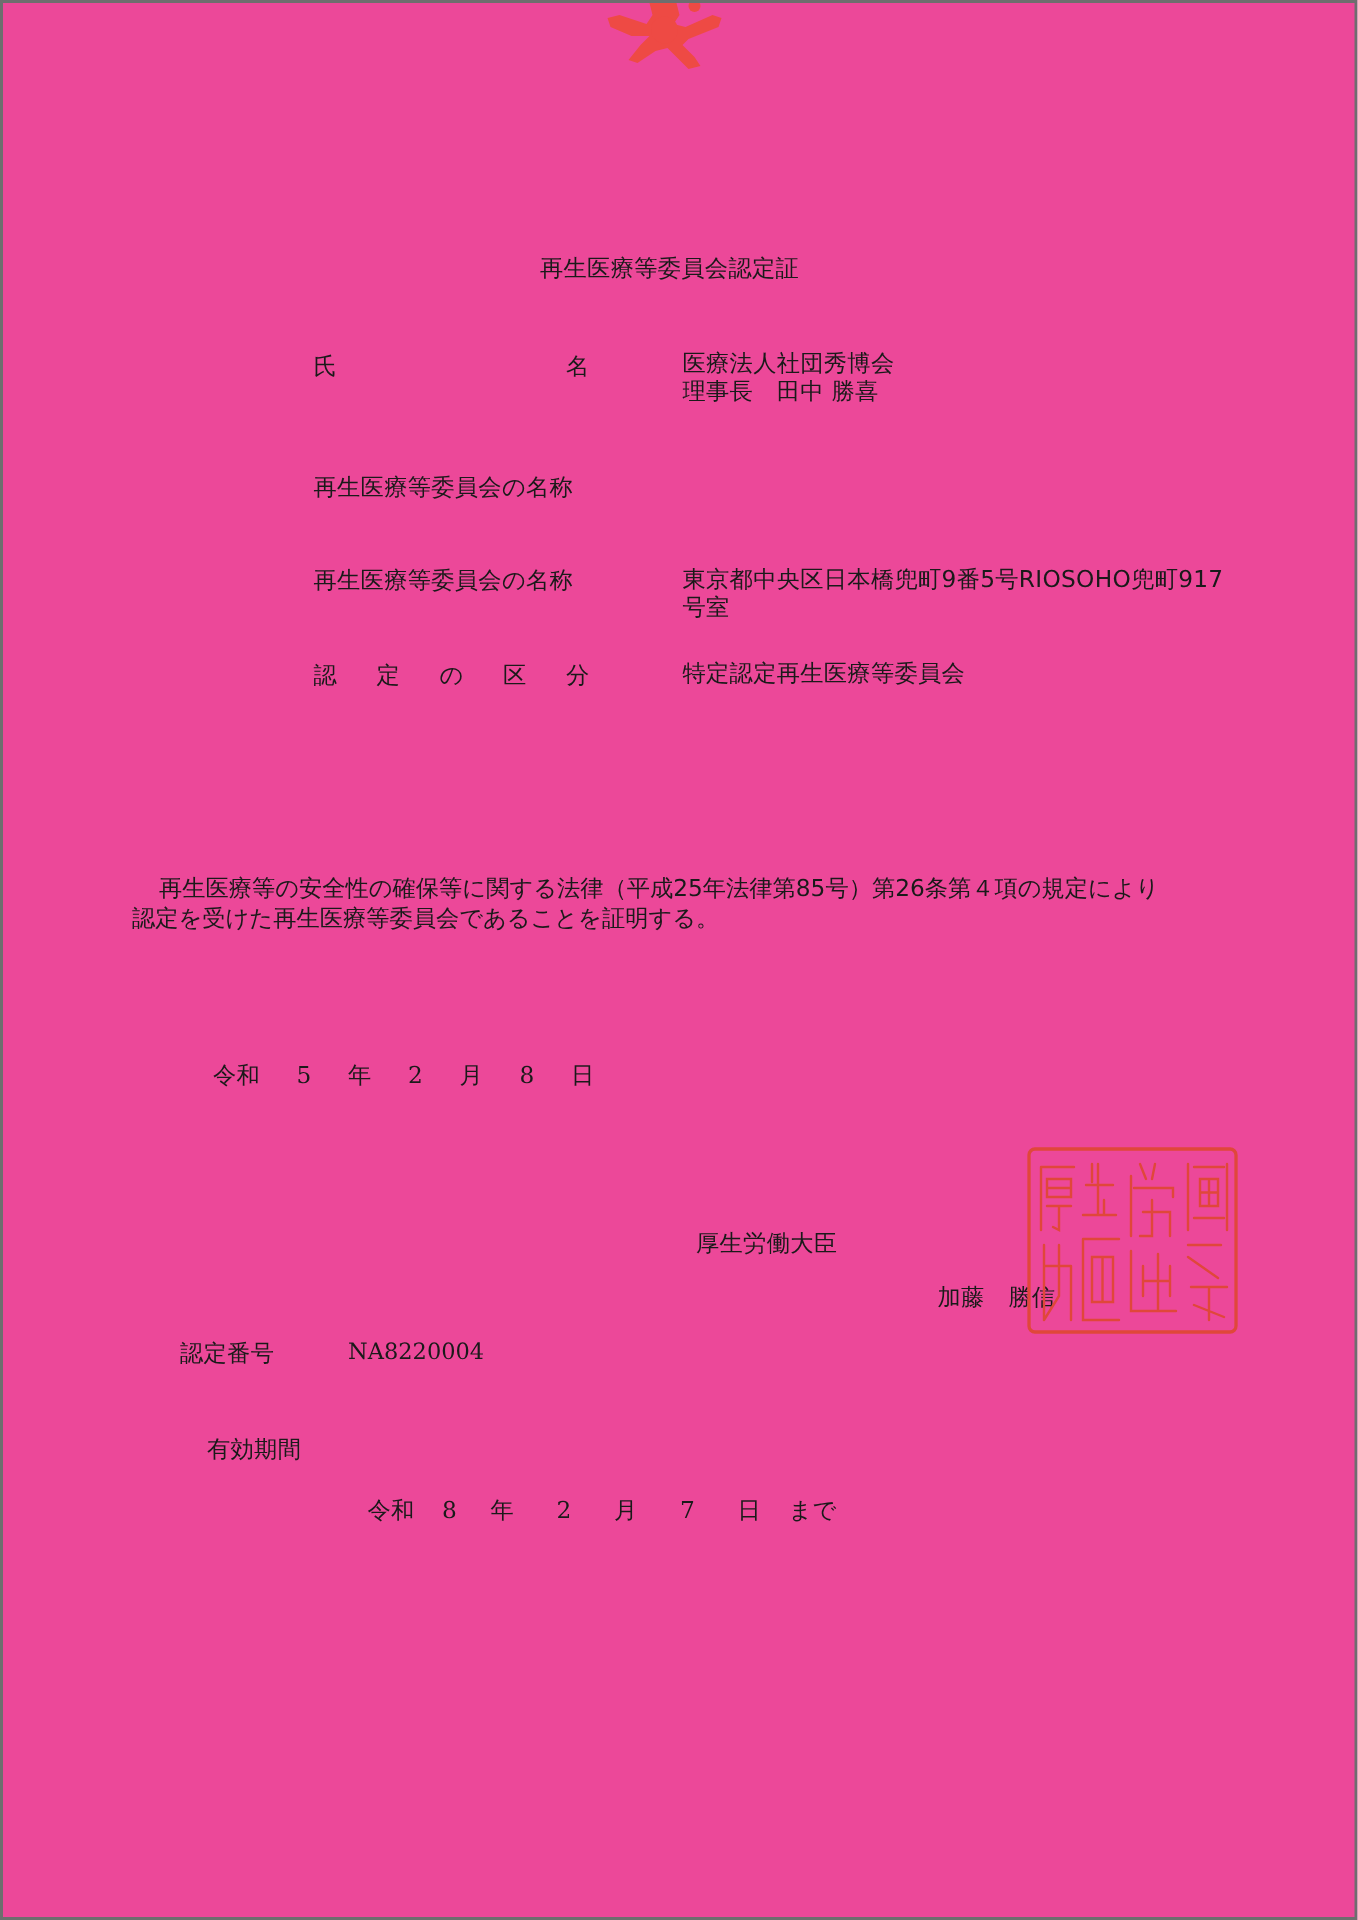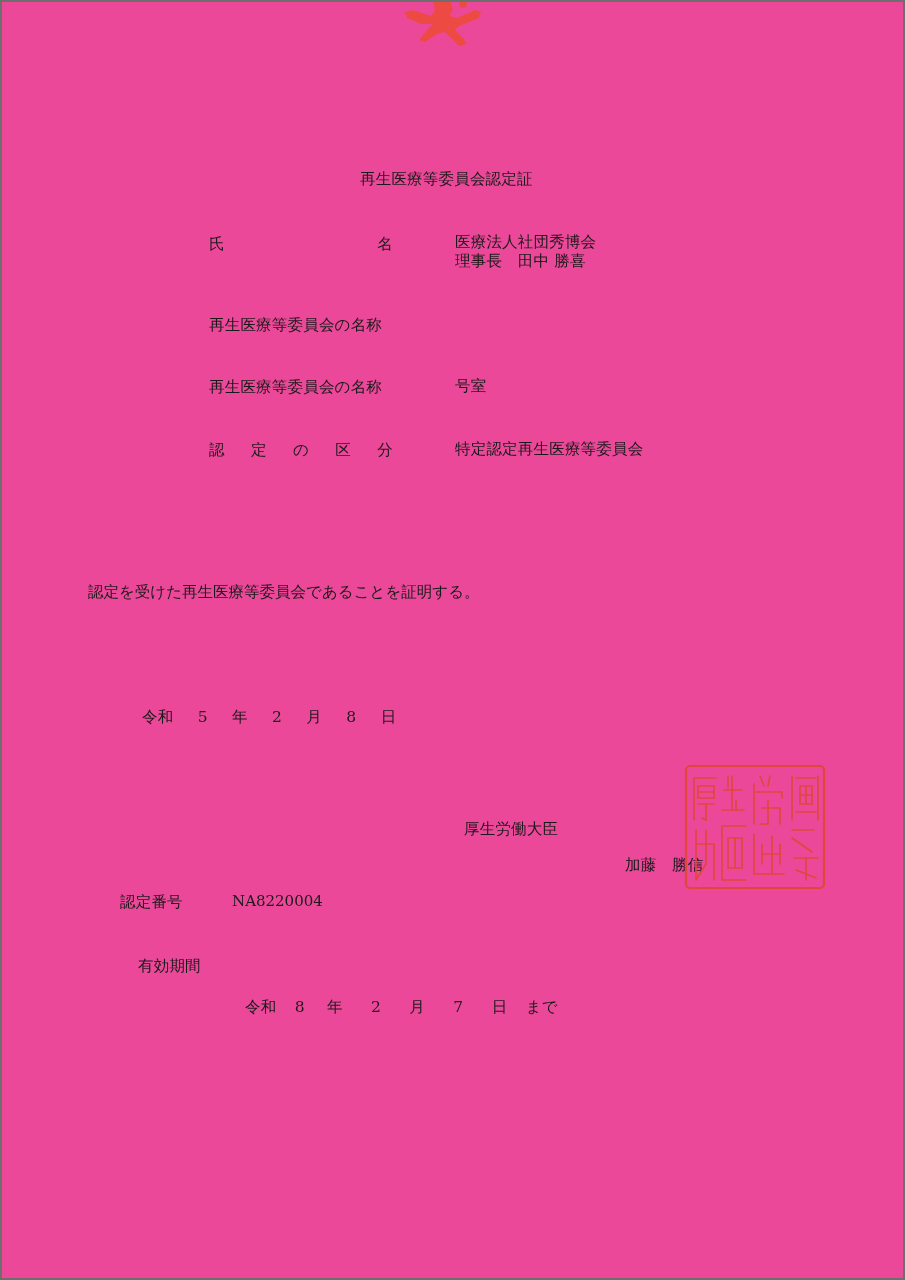--- a/index.html
+++ b/index.html
@@ -100,35 +100,37 @@
   </div>
   <div class="abs t16 row-value" style="top:231px;">
     <div>医療法人社団秀博会</div>
     <div>理事長　田中 勝喜</div>
   </div>
 
   <div class="abs t16 row-label" style="top:313px;">再生医療等委員会の名称</div>
 
   <div class="abs t16 row-label" style="top:375px;">再生医療等委員会の名称</div>
   <div class="abs t16 row-value" style="top:375px;">
+    <div>東京都中央区日本橋兜町9番5号RIOSOHO兜町917</div>
     <div>号室</div>
   </div>
 
   <div class="abs t16 row-label" style="top:438px;">
     <div class="label-spread">
       <span>認</span>
       <span>定</span>
       <span>の</span>
       <span>区</span>
       <span>分</span>
     </div>
   </div>
   <div class="abs t16 row-value" style="top:438px;">特定認定再生医療等委員会</div>
 
   <div class="abs para">
+    <div class="indent">再生医療等の安全性の確保等に関する法律（平成25年法律第85号）第26条第４項の規定により</div>
     <div>認定を受けた再生医療等委員会であることを証明する。</div>
   </div>
 
   <div class="abs t16 date-main serif-nums">
     <span>令和</span>
     <span style="width:14px;"></span>
     <span class="serif">5</span>
     <span style="width:14px;"></span>
     <span>年</span>
     <span style="width:14px;"></span>

